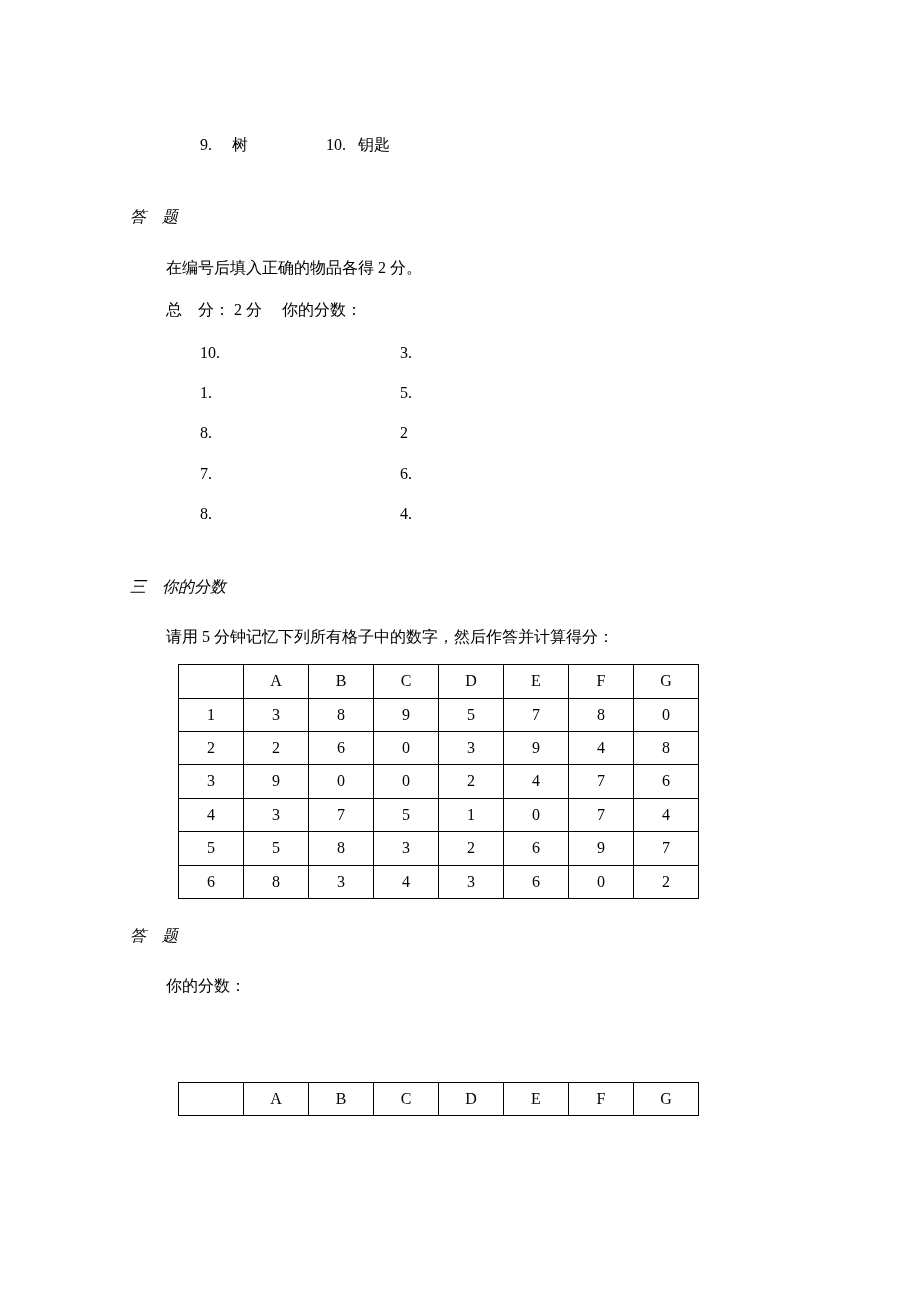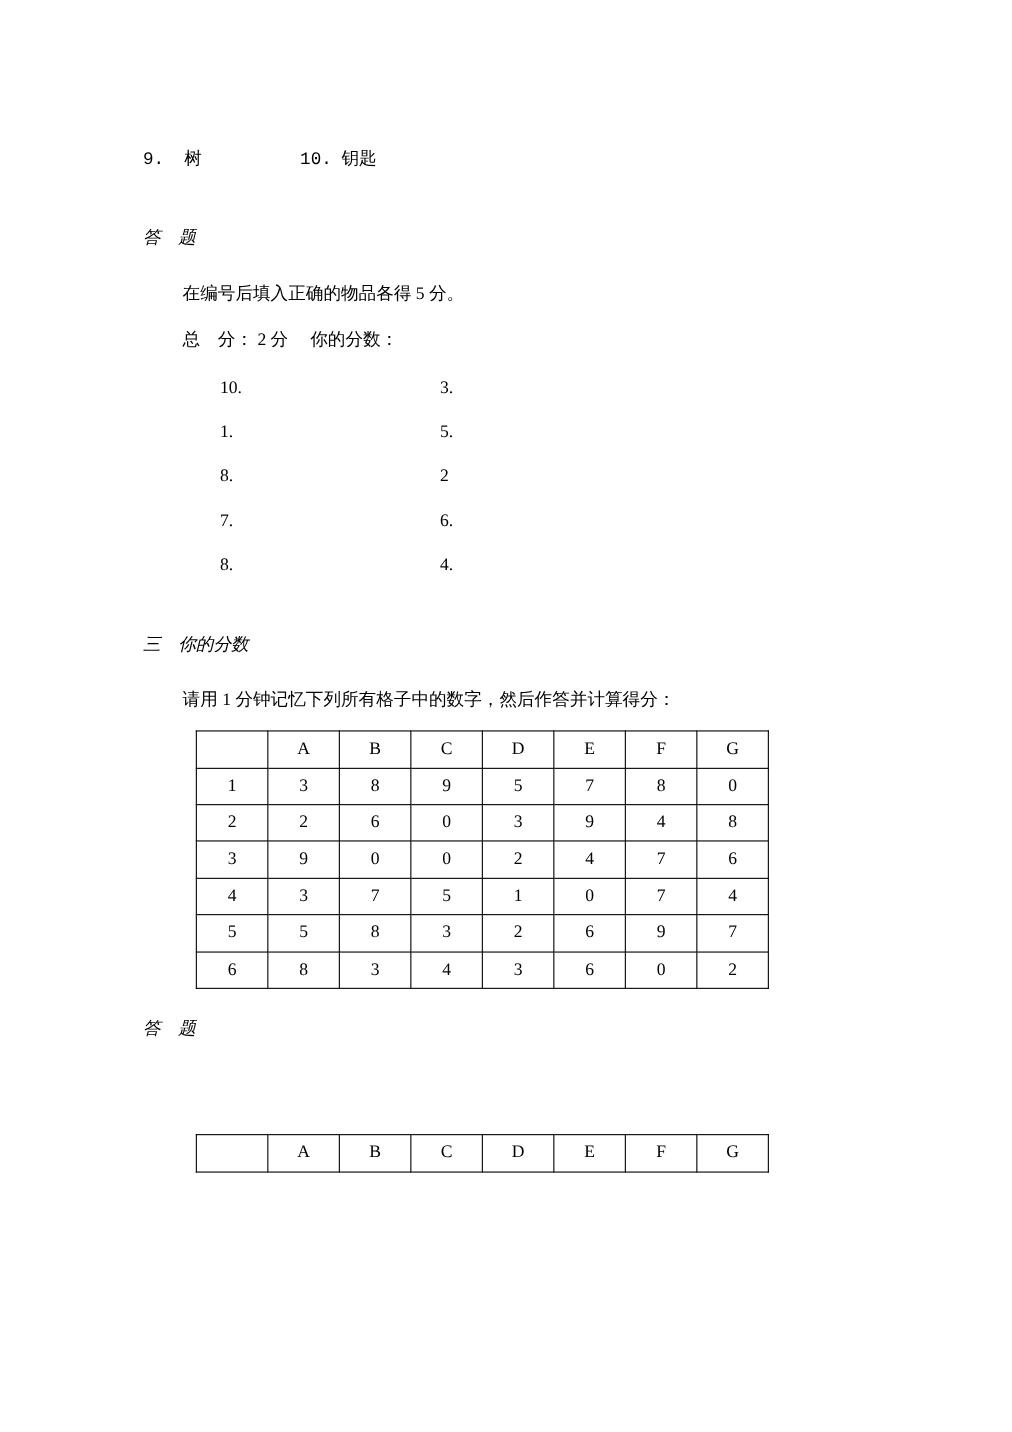--- a/index.html
+++ b/index.html
@@ -34,21 +34,22 @@
       margin-bottom: 20px;
     }
     .answer-row {
       display: flex;
       margin-bottom: 10px;
     }
     .answer-cell {
       width: 200px;
     }
     .top-line {
-      font-family: Liberation Mono, monospace;
+      margin-left: 70px;
+      font-family: Liberation Serif, serif;
     }
     .top-line .num {
       display: inline-block;
       width: 28px;
       text-align: left;
     }
     table.data-table {
       border-collapse: collapse;
       margin-left: 48px;
       margin-top: 10px;
@@ -87,21 +88,21 @@
   <div class="top-line">
     <span class="num">9.</span>
     <span>树</span>
     <span style="display:inline-block;width:70px;"></span>
     <span class="num">10.</span>
     <span>钥匙</span>
   </div>
 
   <div class="section-heading zero-left">答　题</div>
 
-  <div class="indent-2 line-item">在编号后填入正确的物品各得 5 分。</div>
+  <div class="indent-2 line-item">在编号后填入正确的物品各得 2 分。</div>
 
   <div class="indent-2 line-item">总　分：  2 分　  你的分数：</div>
 
   <div class="answer-grid">
     <div class="answer-row">
       <div class="answer-cell">10.</div>
       <div class="answer-cell">3.</div>
     </div>
     <div class="answer-row">
       <div class="answer-cell">1.</div>
@@ -116,21 +117,21 @@
       <div class="answer-cell">6.</div>
     </div>
     <div class="answer-row">
       <div class="answer-cell">8.</div>
       <div class="answer-cell">4.</div>
     </div>
   </div>
 
   <div class="section-heading zero-left">三　你的分数</div>
 
-  <div class="indent-2 line-item">请用 1 分钟记忆下列所有格子中的数字，然后作答并计算得分：</div>
+  <div class="indent-2 line-item">请用 5 分钟记忆下列所有格子中的数字，然后作答并计算得分：</div>
 
   <table class="data-table">
     <tbody>
         <tr>
       <td></td>
       <td>A</td>
       <td>B</td>
       <td>C</td>
       <td>D</td>
       <td>E</td>
@@ -197,20 +198,21 @@
       <td>0</td>
       <td>2</td>
     </tr>
   </tbody>
     </table>
 
   <div class="section-heading zero-left" style="margin-top:22px;">答　题</div>
 
 
 
+  <div class="indent-2 line-item">你的分数：</div>
 
   <table class="answer-table">
     <tbody>
         <tr>
       <td></td>
       <td>A</td>
       <td>B</td>
       <td>C</td>
       <td>D</td>
       <td>E</td>

